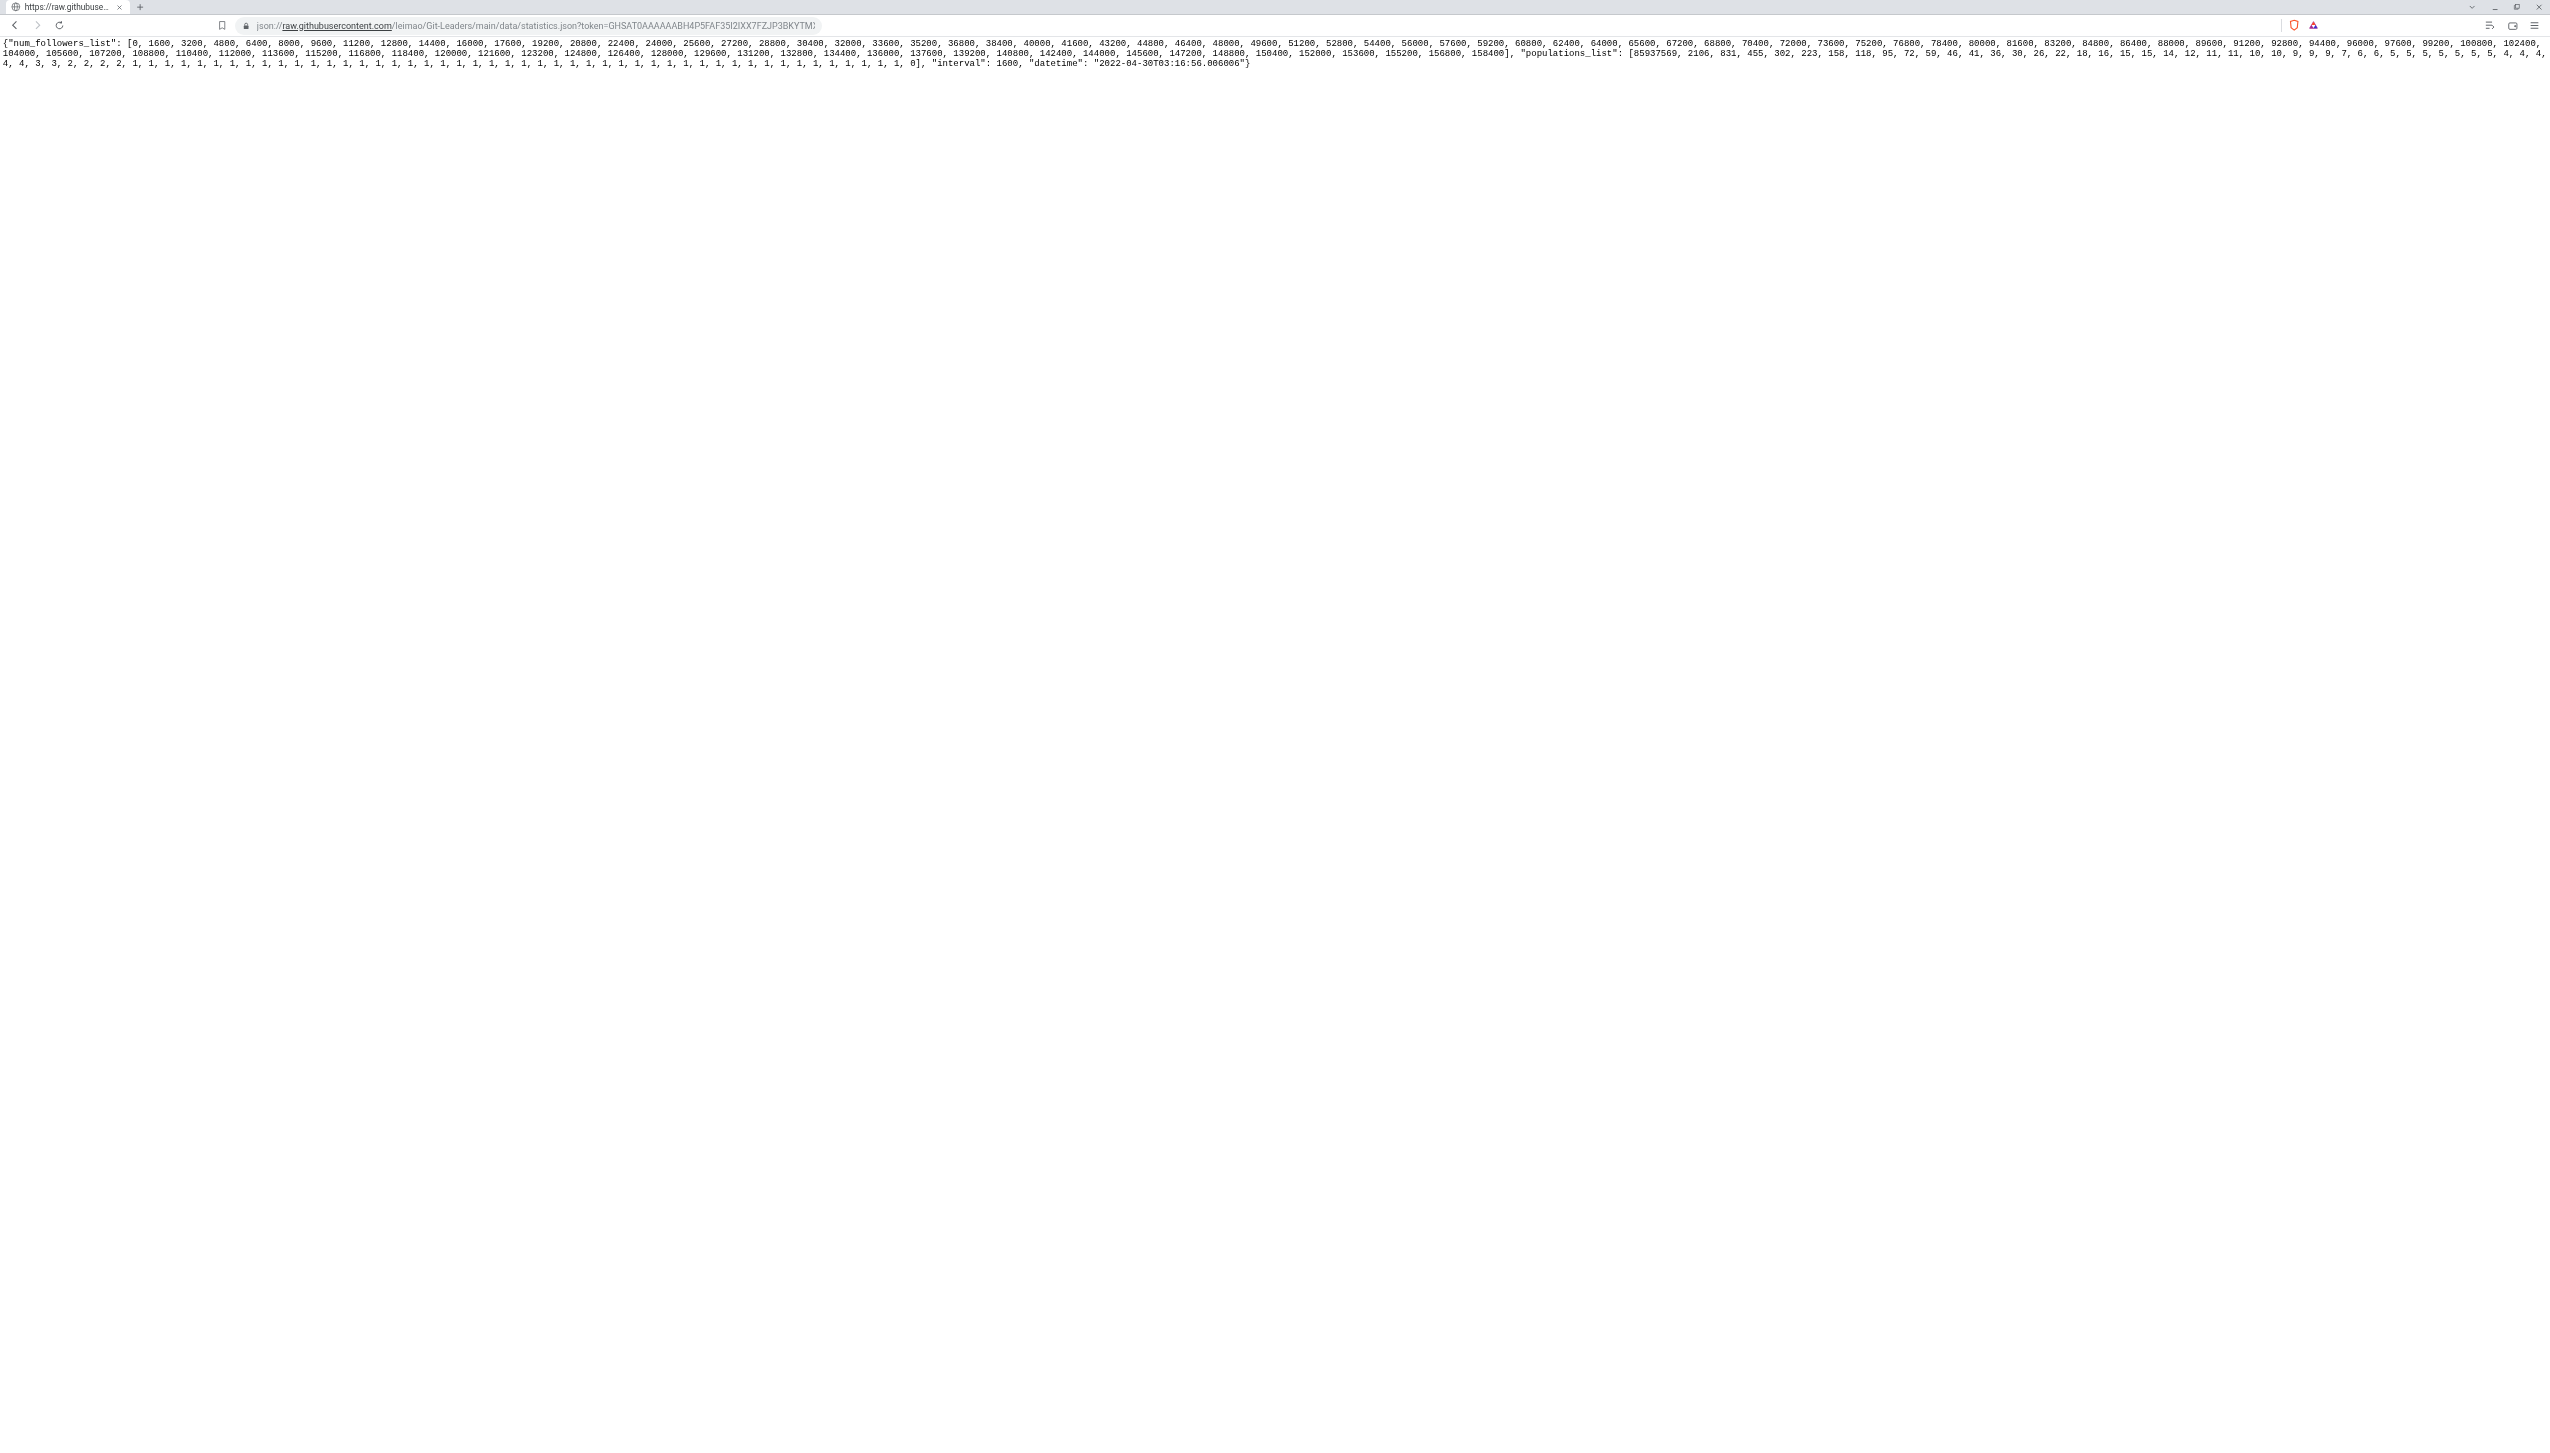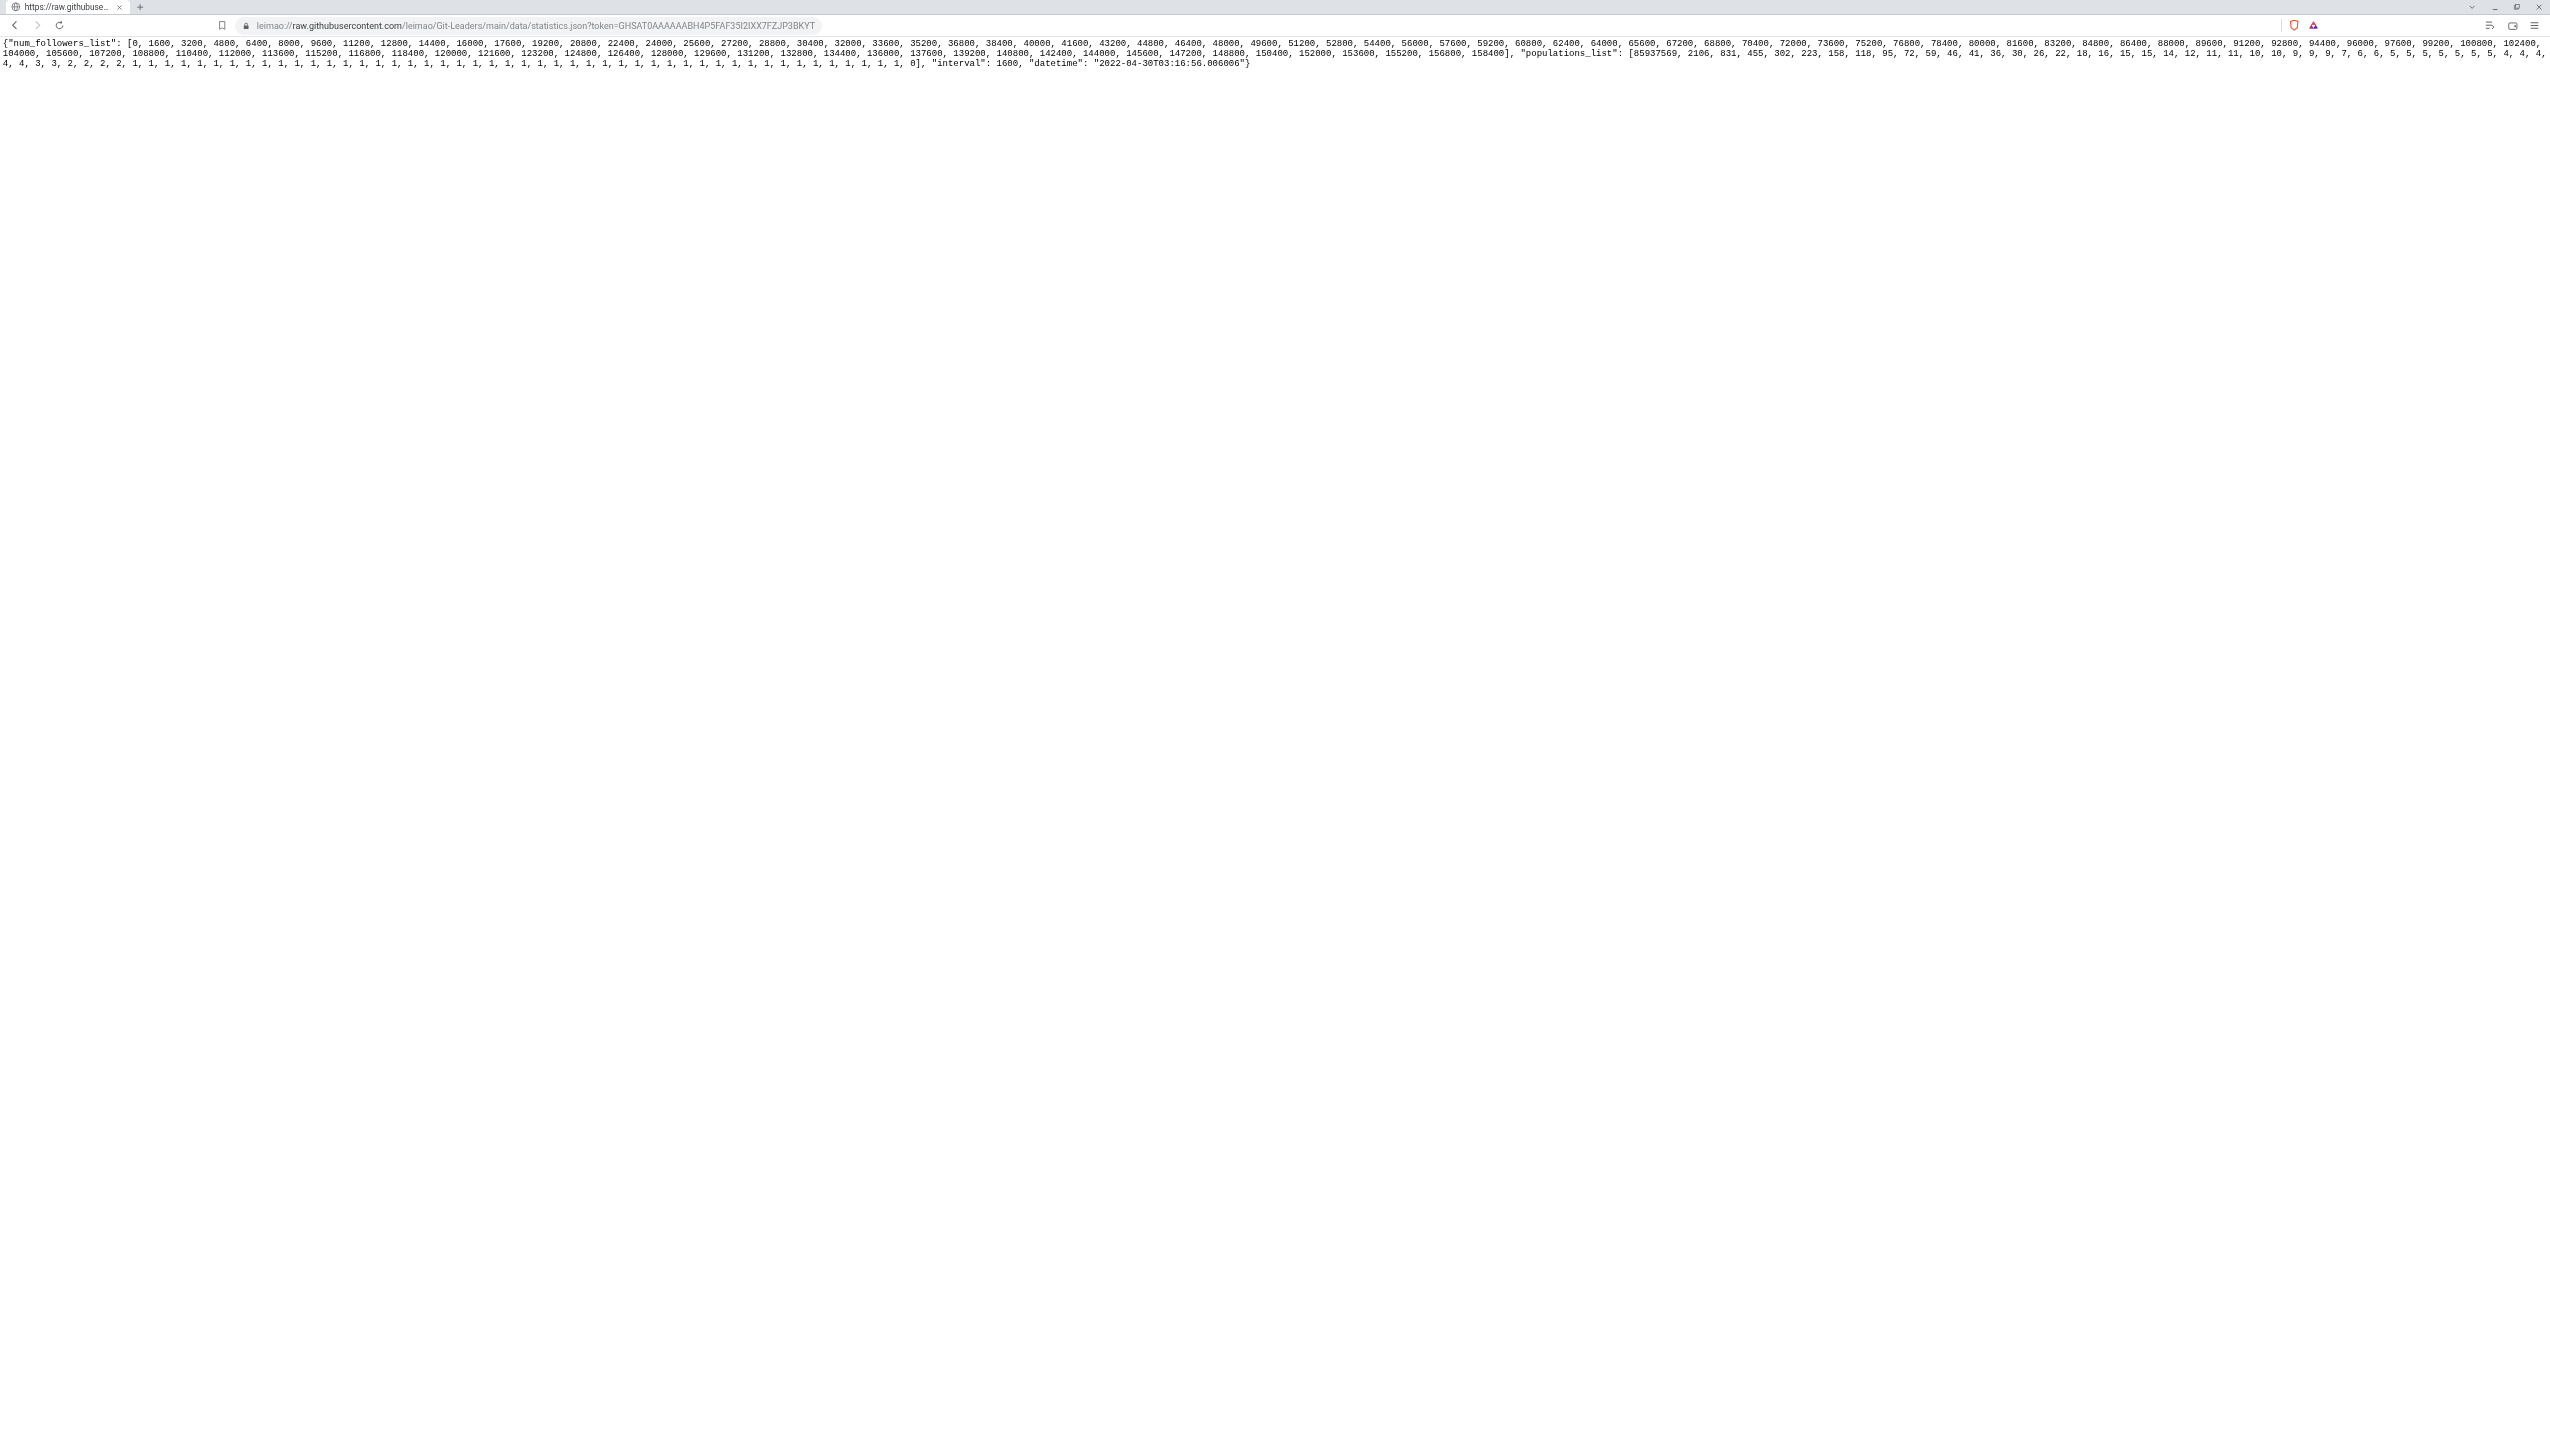--- a/index.html
+++ b/index.html
@@ -158,20 +158,21 @@
     .url-text {
       flex: 1;
       font-size: 9px;
       color: #80868b;
       overflow: hidden;
       white-space: nowrap;
     }
     
     .url-domain {
       color: #3c4043;
+      text-decoration: underline;
     }
     
     .toolbar-right {
       margin-left: auto;
       display: flex;
       align-items: center;
       gap: 5.5px;
       padding-left: 8.3px;
     }
     
@@ -288,21 +289,21 @@
     </svg>
   </div>
   <div class="address-bar">
     <span class="lock-icon">
       <svg viewBox="0 0 14 14" width="8.3" height="8.3" fill="#5f6368">
         <rect x="3" y="6" width="8" height="6" rx="1"></rect>
         <path d="M4.5 6V4.5a2.5 2.5 0 0 1 5 0V6" fill="none" stroke="#5f6368" stroke-width="1.5"></path>
       </svg>
     </span>
     <span class="url-text">
-      <span>leimao://</span><span class="url-domain">raw.githubusercontent.com</span><span>/leimao/Git-Leaders/main/data/statistics.json?token=GHSAT0AAAAAABH4P5FAF35I2IXX7FZJP3BKYTMXZZA</span>
+      <span>json://</span><span class="url-domain">raw.githubusercontent.com</span><span>/leimao/Git-Leaders/main/data/statistics.json?token=GHSAT0AAAAAABH4P5FAF35I2IXX7FZJP3BKYTMXZZA</span>
     </span>
   </div>
   <div class="toolbar-right">
     <div class="toolbar-separator"></div>
     <div class="ext-icon">
       <svg viewBox="0 0 20 20" width="12.4" height="12.4">
         <path d="M10 2 L16 4 L15 14 L10 18 L5 14 L4 4 Z" fill="none" stroke="#fb542b" stroke-width="1.8"></path>
       </svg>
     </div>
     <div class="ext-icon">

